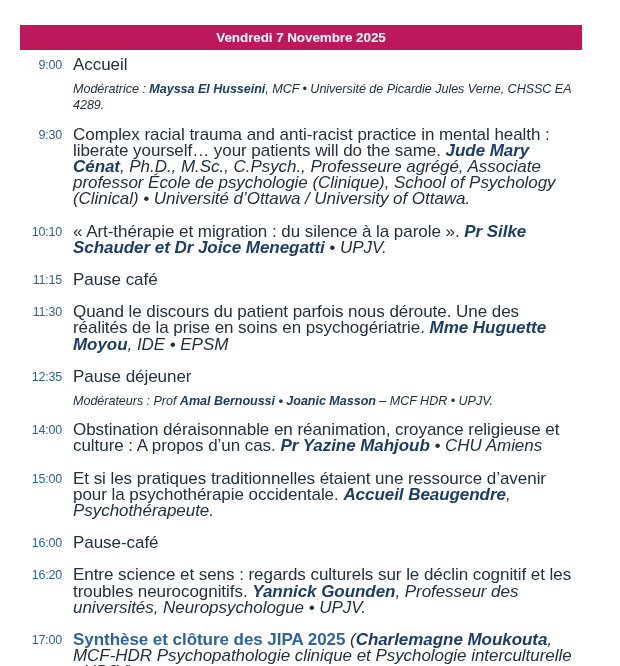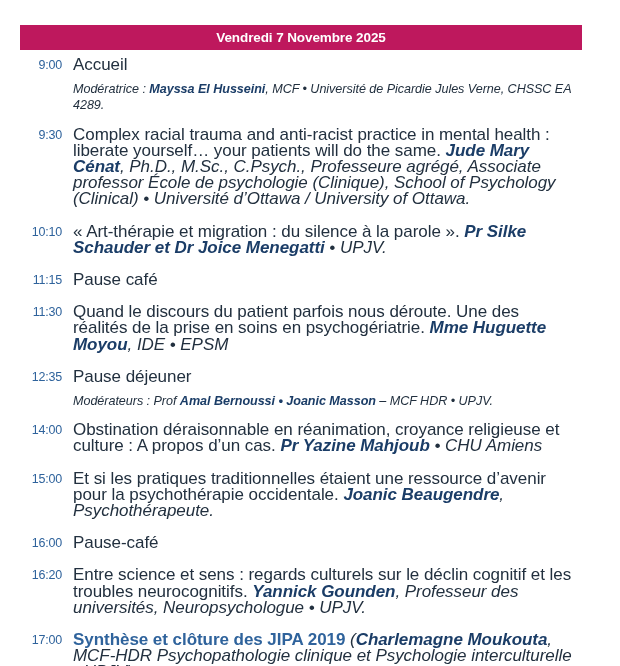--- a/index.html
+++ b/index.html
@@ -151,32 +151,32 @@
       <div class="sub-cell"><span>Modérateurs : Prof </span><span class="spk">Amal Bernoussi • Joanic Masson</span><span> – MCF HDR • UPJV.</span></div>
     </div>
 
     <div class="row gap-lg">
       <div class="time-cell">14:00</div>
       <div class="desc-cell"><span>Obstination déraisonnable en réanimation, croyance religieuse et culture : A propos d’un cas. </span><span class="spk">Pr Yazine Mahjoub</span><span class="it"> • CHU Amiens</span></div>
     </div>
 
     <div class="row gap-lg">
       <div class="time-cell">15:00</div>
-      <div class="desc-cell"><span>Et si les pratiques traditionnelles étaient une ressource d’avenir pour la psychothérapie occidentale. </span><span class="spk">Joanic Beaugendre</span><span class="it">, Psychothérapeute.</span></div>
+      <div class="desc-cell"><span>Et si les pratiques traditionnelles étaient une ressource d’avenir pour la psychothérapie occidentale. </span><span class="spk">Accueil Beaugendre</span><span class="it">, Psychothérapeute.</span></div>
     </div>
 
     <div class="row gap-lg">
       <div class="time-cell">16:00</div>
       <div class="desc-cell"><span>Pause-café</span></div>
     </div>
 
     <div class="row gap-lg">
       <div class="time-cell">16:20</div>
       <div class="desc-cell"><span>Entre science et sens : regards culturels sur le déclin cognitif et les troubles neurocognitifs. </span><span class="spk">Yannick Gounden</span><span class="it">, Professeur des universités, Neuropsychologue • UPJV.</span></div>
     </div>
 
     <div class="row">
       <div class="time-cell">17:00</div>
-      <div class="desc-cell"><span class="hl">Synthèse et clôture des JIPA 2019</span><span class="it"> (</span><span class="spk">Charlemagne Moukouta</span><span class="it">, MCF-HDR Psychopathologie clinique et Psychologie interculturelle • UPJV).</span></div>
+      <div class="desc-cell"><span class="hl">Synthèse et clôture des JIPA 2025</span><span class="it"> (</span><span class="spk">Charlemagne Moukouta</span><span class="it">, MCF-HDR Psychopathologie clinique et Psychologie interculturelle • UPJV).</span></div>
     </div>
 
   </div>
 </div>
 
 </body></html>

